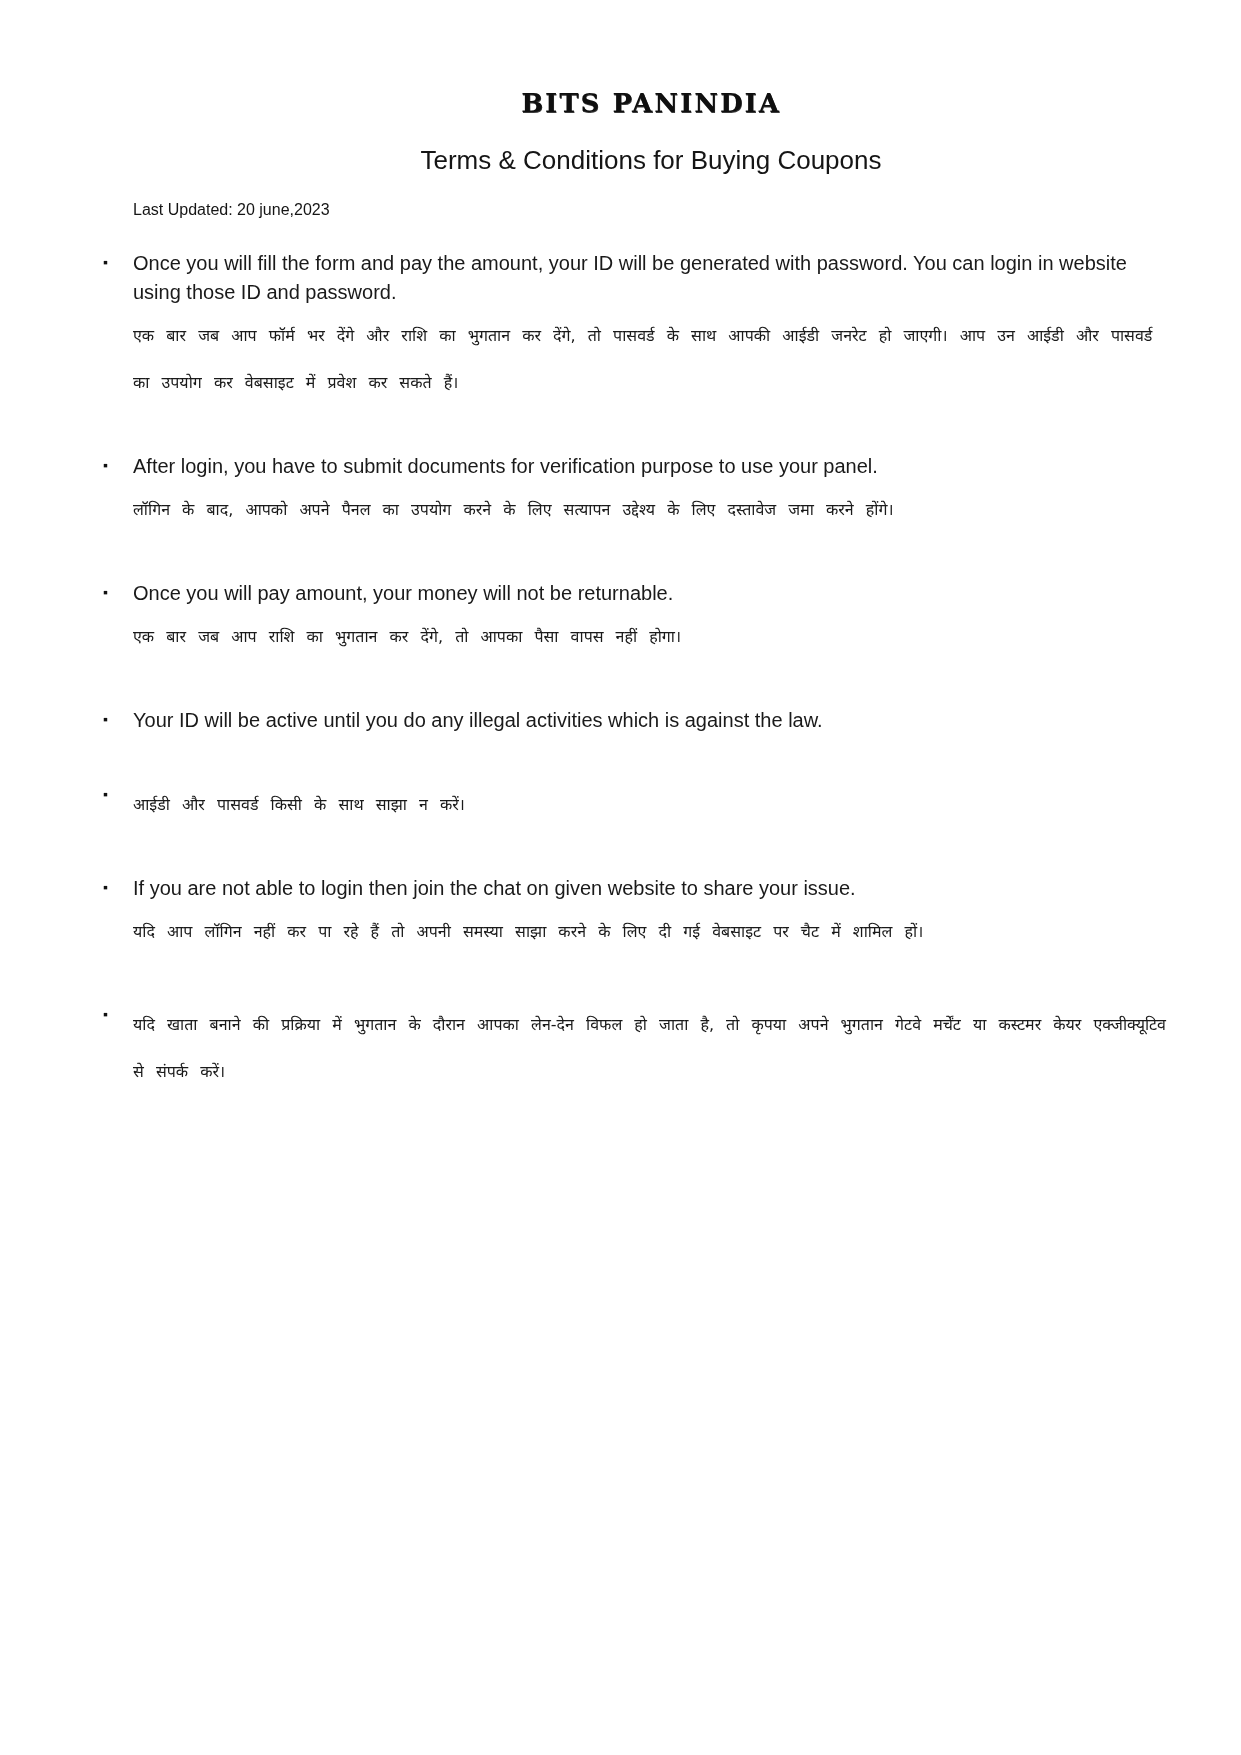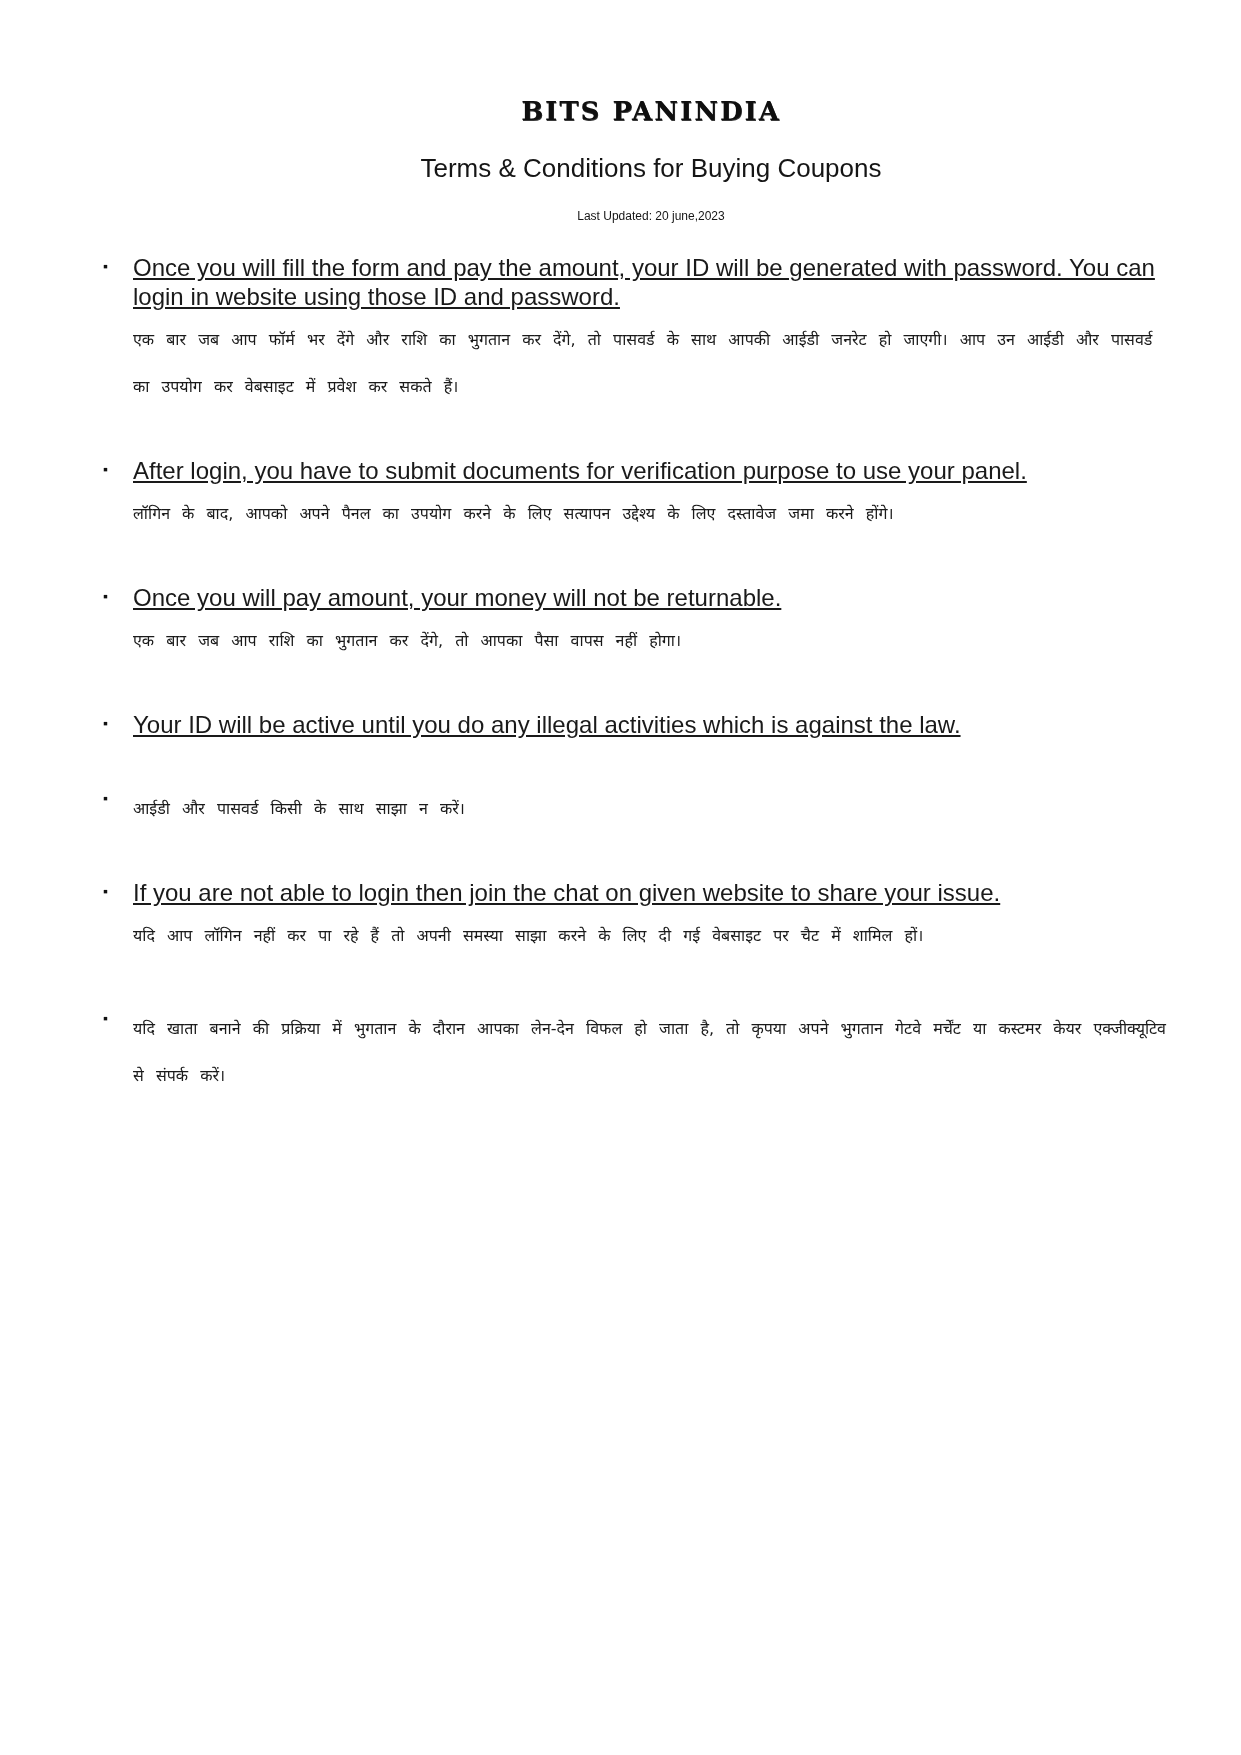--- a/index.html
+++ b/index.html
@@ -16,34 +16,33 @@
   }
   .doc {
     padding: 80px 72px 0 103px;
   }
   .doc-title {
     text-align: center;
     font-family: "DejaVu Serif", serif;
     font-weight: 700;
     font-size: 26px;
     letter-spacing: 2px;
-    margin: 16px 0 0 30px;
+    margin: 8px 0 0 30px;
     color: #0f0f0f;
     text-shadow: 0.5px 0.5px 0 #3a3a3a;
   }
   .doc-subtitle {
     text-align: center;
     font-size: 26px;
     font-weight: 400;
     margin: 27px 0 0 30px;
     color: #151515;
   }
   .doc-updated {
-    text-align: center;
-    font-size: 12px;
+    font-size: 16px;
     margin: 25px 0 0 30px;
     color: #151515;
   }
   ul.terms-list {
     list-style: none;
     margin: 30px 0 0 0;
     padding: 0 0 0 30px;
   }
   ul.terms-list li {
     position: relative;
@@ -53,24 +52,23 @@
   .bullet {
     position: absolute;
     left: -30px;
     top: 3px;
     font-size: 14px;
     line-height: 20px;
     color: #111111;
   }
   p.en {
     margin: 0;
-    font-size: 24px;
+    font-size: 20px;
     line-height: 29px;
     color: #1a1a1a;
-    text-decoration: underline;
   }
   p.hi {
     margin: 5px 0 0 0;
     font-size: 16px;
     line-height: 47px;
     word-spacing: 7px;
     font-family: "DejaVu Sans", sans-serif;
     color: #1a1a1a;
   }
 </style>

